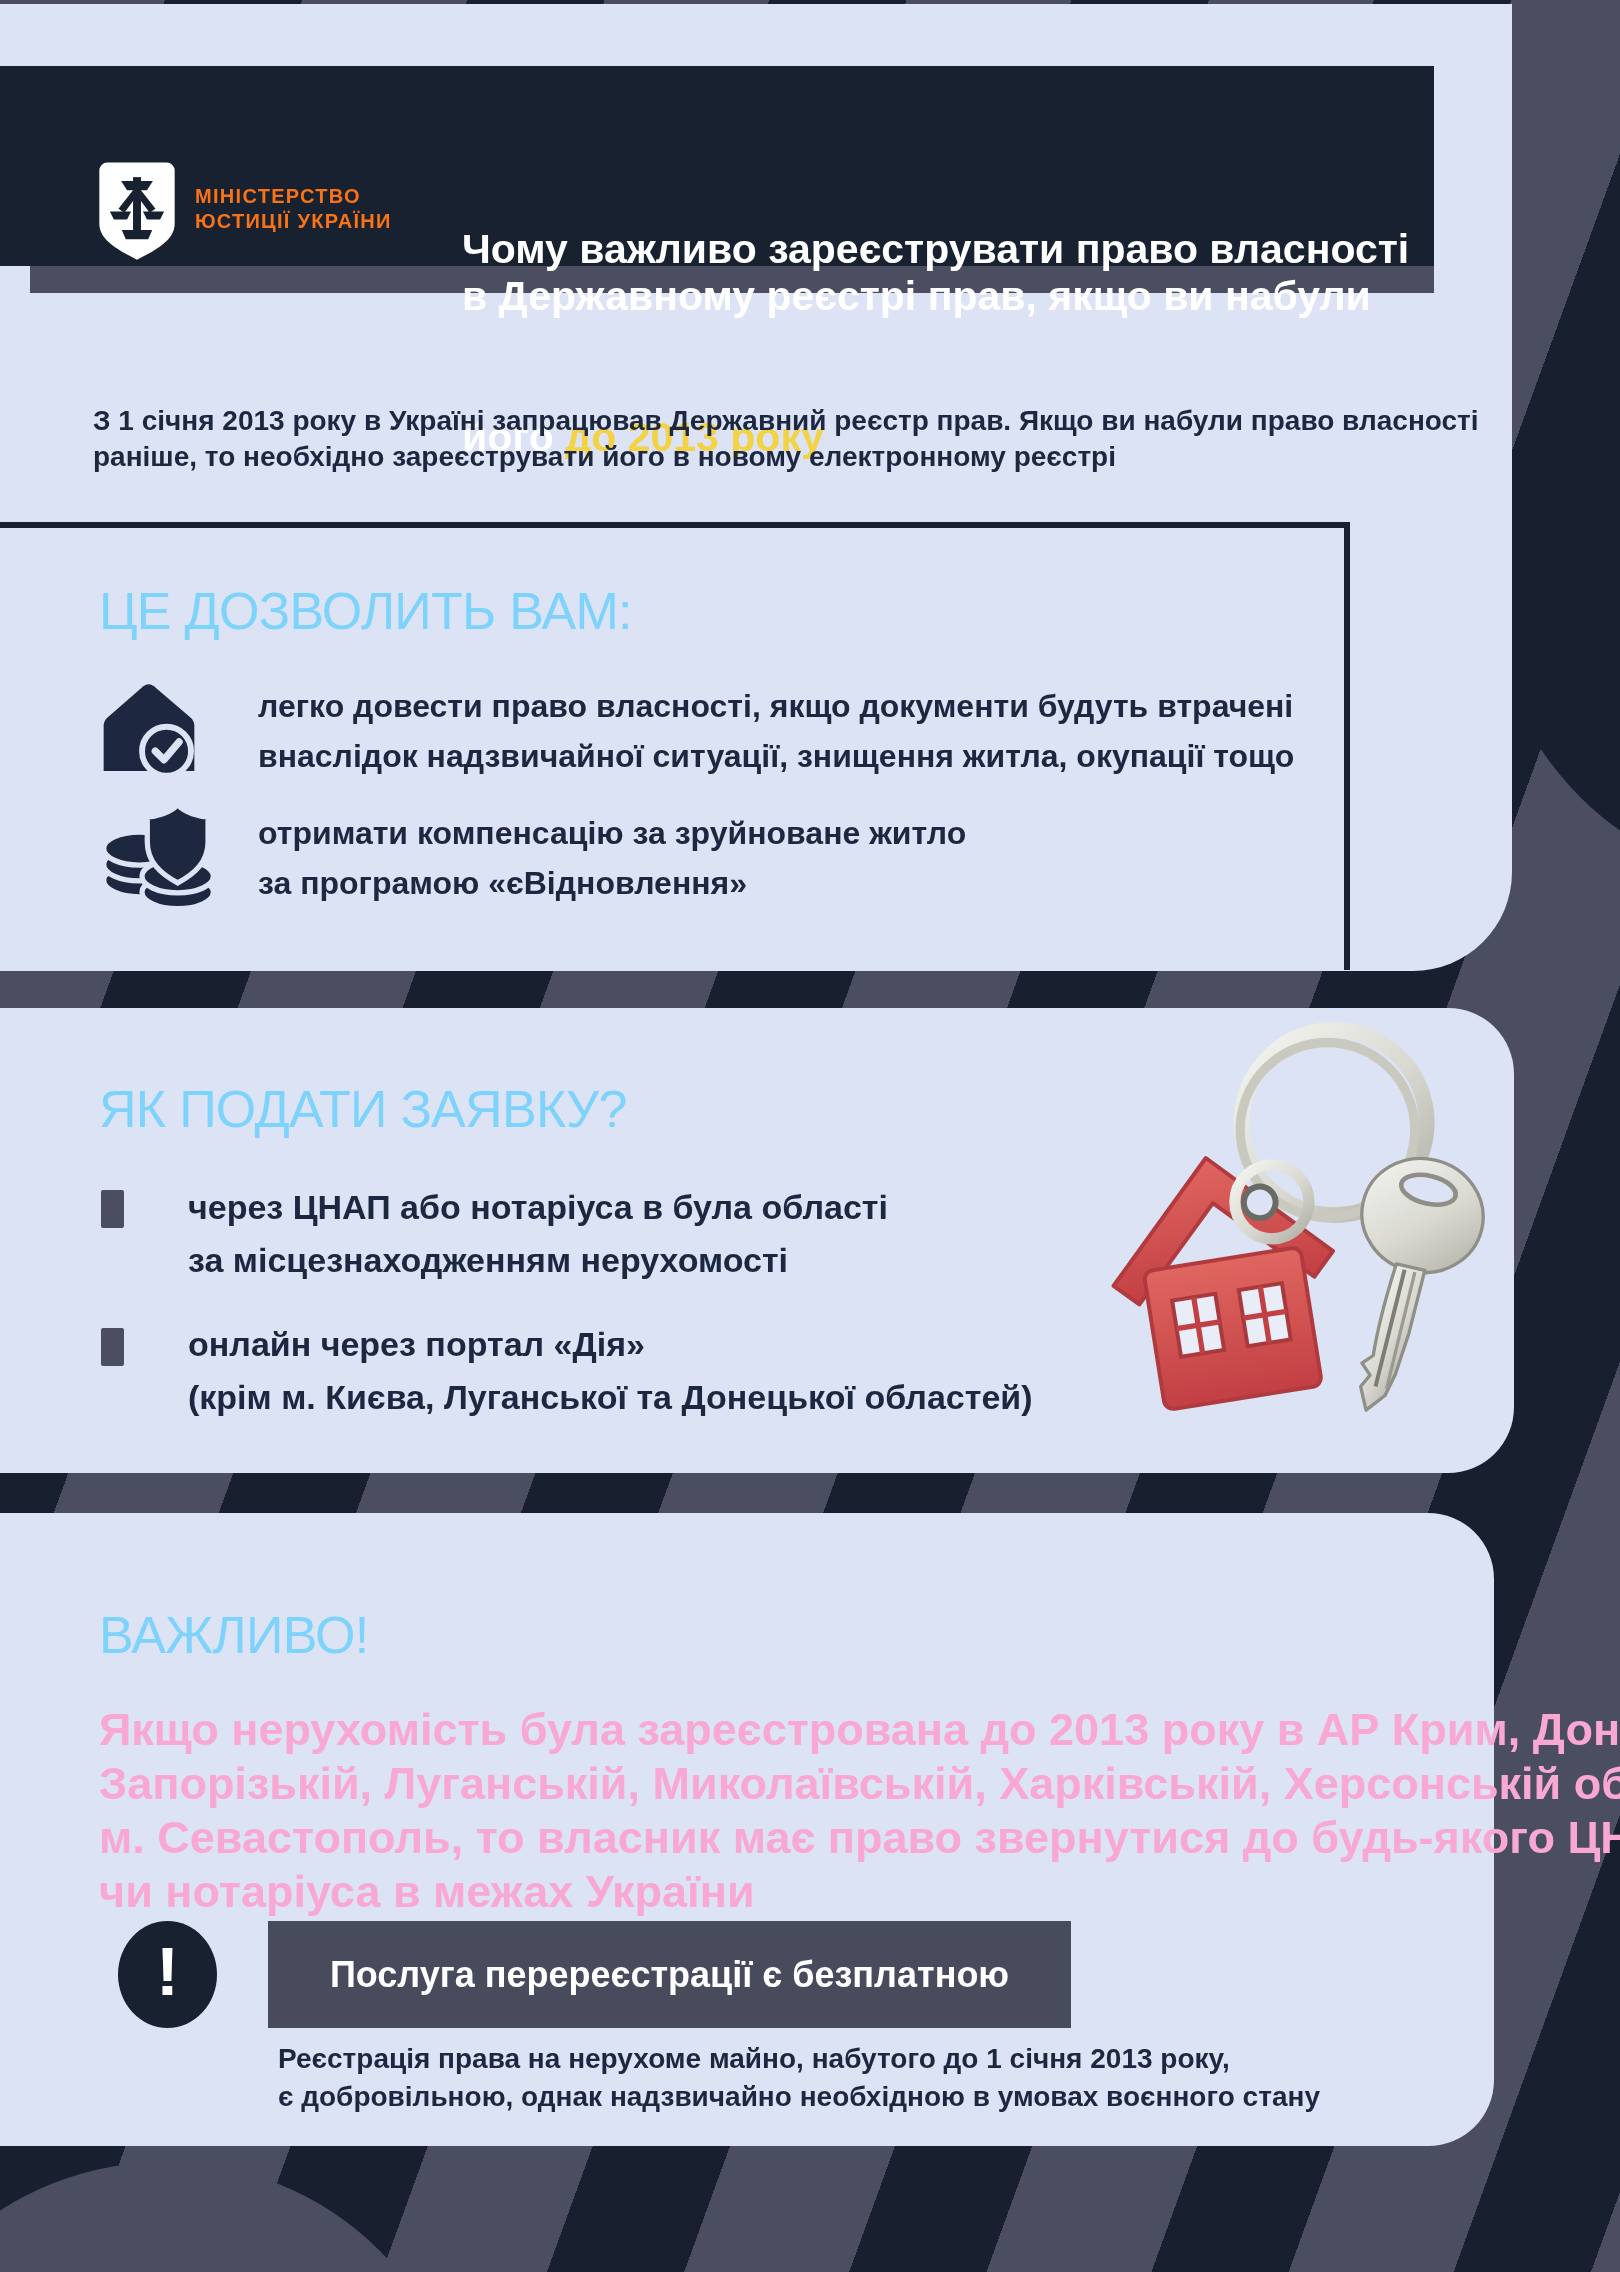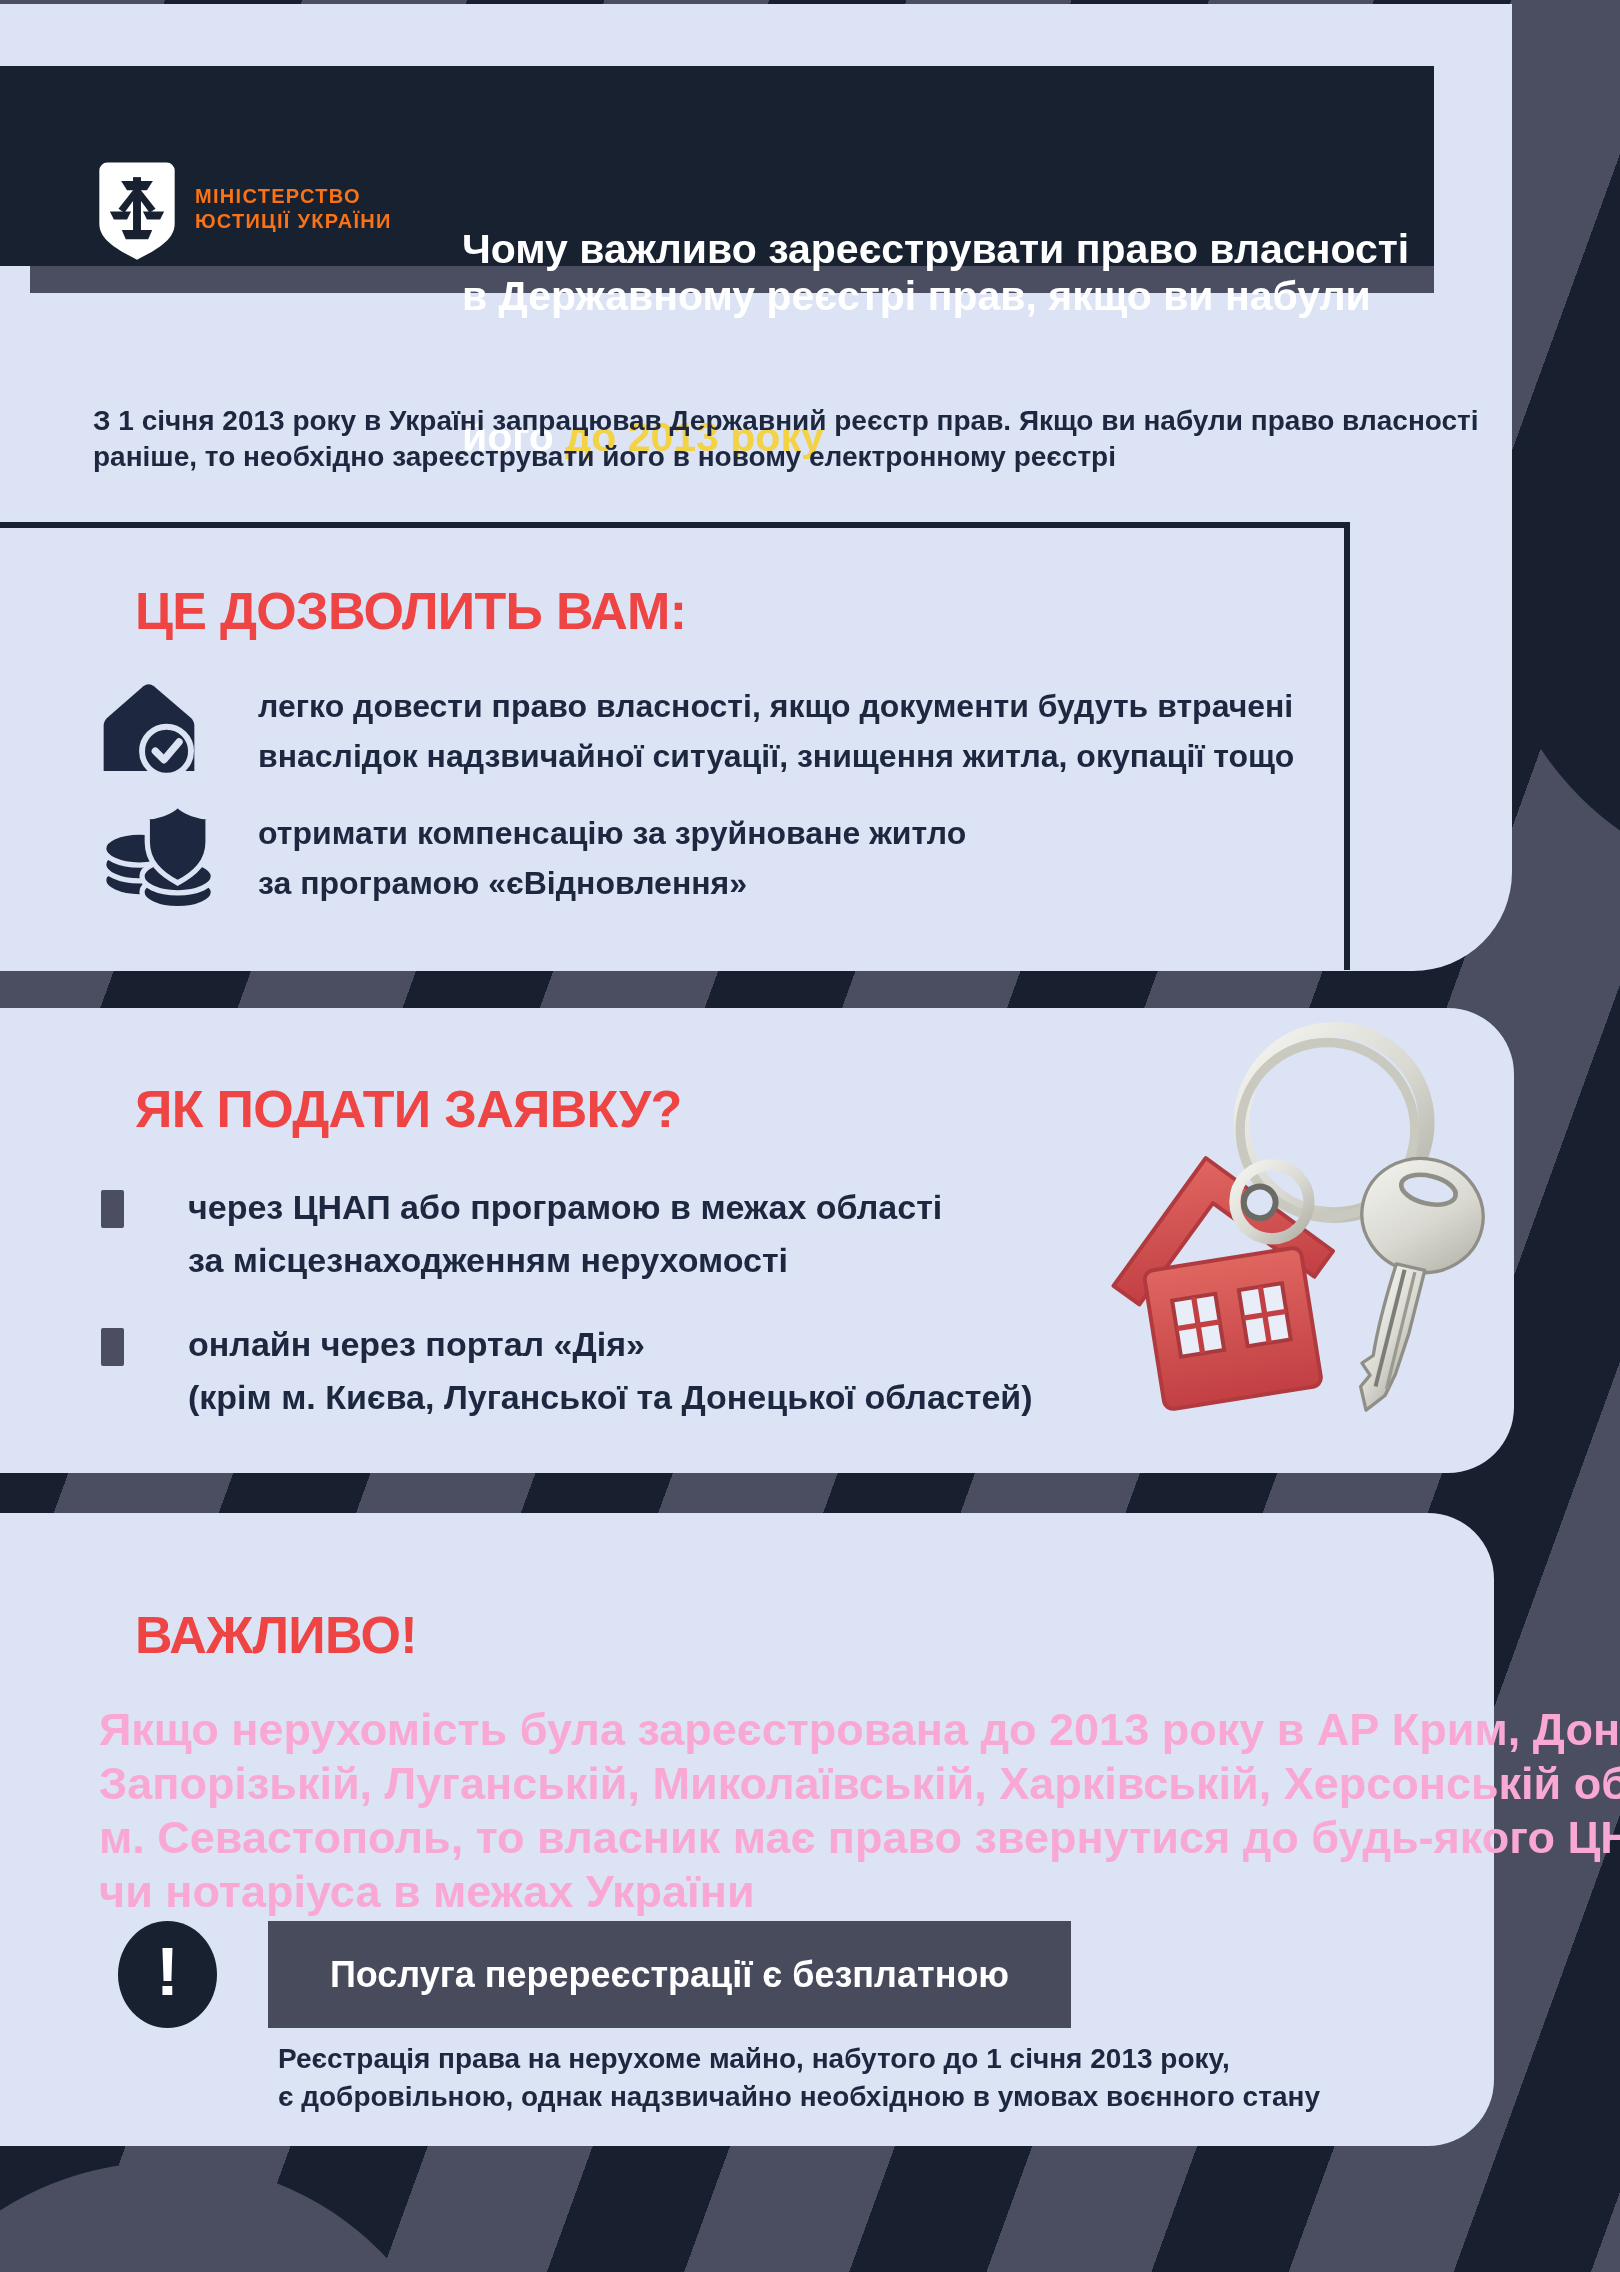--- a/index.html
+++ b/index.html
@@ -19,21 +19,21 @@
   #panel-3{left:0;top:1513px;width:1494px;height:633px;border-top-right-radius:66px;border-bottom-right-radius:66px;}
   #header-shadow{left:30px;top:93px;width:1404px;height:200px;background:#4a4e60;}
   #header-box{left:0;top:66px;width:1434px;height:200px;background:#18212f;}
   .org-name{left:195px;top:184px;color:#f97316;font-size:20px;font-weight:700;
     letter-spacing:1.3px;line-height:25px;white-space:pre;}
   .title{left:462px;top:132px;color:#ffffff;font-size:41px;font-weight:700;line-height:47px;white-space:pre;}
   .title .hl{color:#f3d243;text-align:center;}
   .intro{left:93px;top:403px;color:#1d2740;font-size:28px;font-weight:700;line-height:36px;white-space:pre;}
   #section-rule{left:0;top:522px;width:1350px;height:448px;
     border-top:6.6px solid #18212f;border-right:6.6px solid #18212f;box-sizing:border-box;}
-  .h-section{color:#ef4444;font-size:52px;font-weight:700;letter-spacing:-0.7px;white-space:pre;margin-left:36px;}
+  .h-section{color:#7dd3fc;font-size:52px;font-weight:400;letter-spacing:-0.7px;white-space:pre;}
   .bullet-text{color:#1d2740;font-size:32px;font-weight:700;line-height:50px;white-space:pre;}
   .apply-text{color:#1d2740;font-size:34px;font-weight:700;line-height:53px;white-space:pre;}
   .marker{width:22.5px;height:38px;background:#4a4e60;border-radius:2px;}
   .para{color:#f9a8d4;font-size:45px;font-weight:700;line-height:54px;white-space:pre;}
   #excl-badge{left:118px;top:1921px;width:99px;height:107px;border-radius:50%;background:#18212f;
     display:flex;align-items:center;justify-content:center;}
   #excl-badge span{color:#ffffff;font-size:69px;font-weight:700;transform:translateY(-2.6px);}
   #notice-box{left:268px;top:1921px;width:803px;height:107px;background:#474b5c;
     display:flex;align-items:center;justify-content:center;}
   #notice-box div{color:#ffffff;font-size:36px;font-weight:700;white-space:pre;}
@@ -95,21 +95,21 @@
   </g>
   <path d="M116,6 C128,18 148,24 162,24 V62 C162,92 142,110 116,124 C90,110 70,92 70,62 V24 C84,24 104,18 116,6 Z" fill="#1d2740" stroke="#dbe3f4" stroke-width="8"></path>
 </svg>
 <div class="abs bullet-text" style="left:258px;top:808px">отримати компенсацію за зруйноване житло
 за програмою «єВідновлення»</div>
 
 <div id="panel-2" class="abs panel"></div>
 <div class="abs h-section" style="left:99px;top:1079px">ЯК ПОДАТИ ЗАЯВКУ?</div>
 
 <div class="abs marker" style="left:101px;top:1190px"></div>
-<div class="abs apply-text" style="left:188px;top:1181px">через ЦНАП або програмою в межах області
+<div class="abs apply-text" style="left:188px;top:1181px">через ЦНАП або нотаріуса в була області
 за місцезнаходженням нерухомості</div>
 
 <div class="abs marker" style="left:101px;top:1328px"></div>
 <div class="abs apply-text" style="left:188px;top:1318px">онлайн через портал «Дія»
 (крім м. Києва, Луганської та Донецької областей)</div>
 
 <svg class="abs" style="left:1076px;top:1022px" width="450" height="410" viewBox="0 0 680 620">
   <defs>
     <linearGradient id="silv" x1="0" y1="0" x2="1" y2="1">
       <stop offset="0" stop-color="#f6f6f2"></stop>

